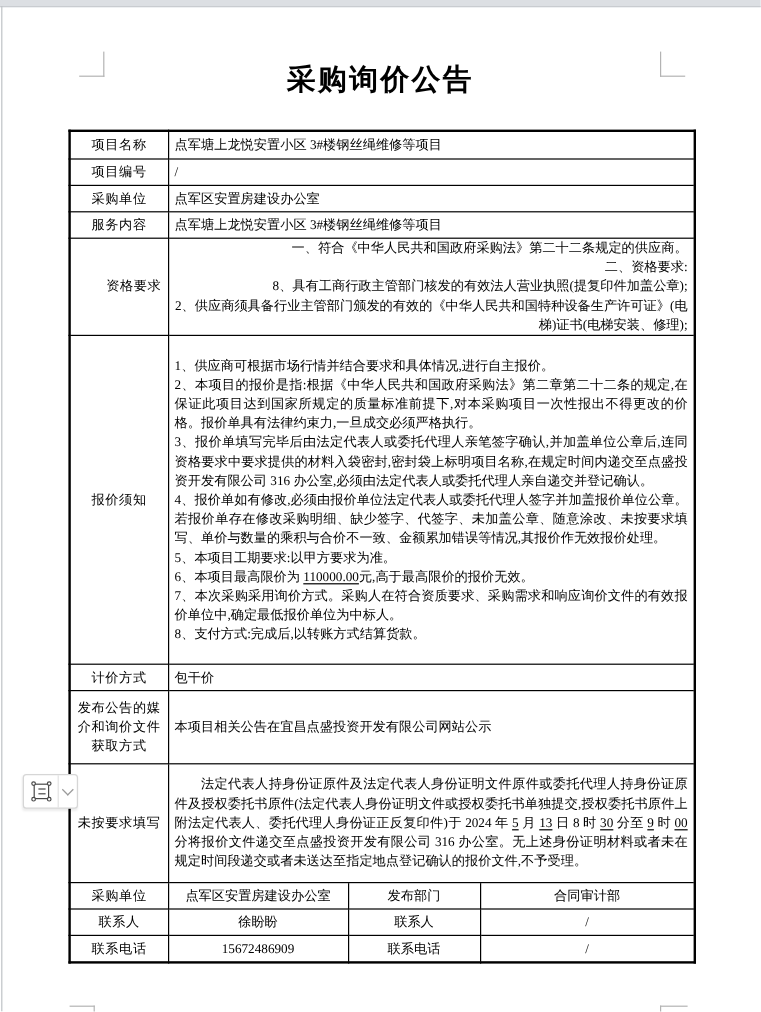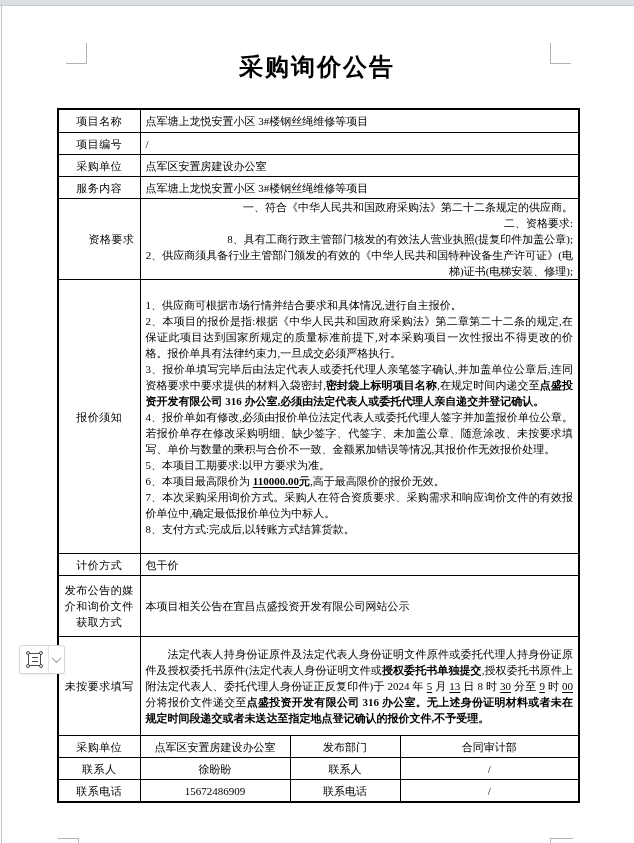--- a/index.html
+++ b/index.html
@@ -41,21 +41,21 @@
   td.rich{vertical-align:middle;text-align:justify;padding:2px 6px;}
   td.cen{text-align:center;vertical-align:middle;}
   tr.h22 td{height:22px;}
   tr.h21 td{height:21px;}
   tr.qual td{height:77px;text-align:right;}
   tr.notes td{height:273px;}
   tr.media td{height:60px;}
   tr.subm td{height:98px;}
   .para{margin:0;}
   .para.indent{text-indent:2em;}
-  .b{font-weight:bold;}
+  .b{font-weight:normal;}
   .u{text-decoration:underline;text-underline-offset:2px;}
 
   
   .float-tool{
     position:absolute;left:19px;top:645px;height:27px;z-index:5;
     display:flex;align-items:stretch;background:#fff;
     border:1px solid #d6d6d6;border-radius:3px;
     box-shadow:0 1px 2px rgba(0,0,0,0.08);
   }
   .float-tool .seg{display:flex;align-items:center;justify-content:center;cursor:pointer;}

